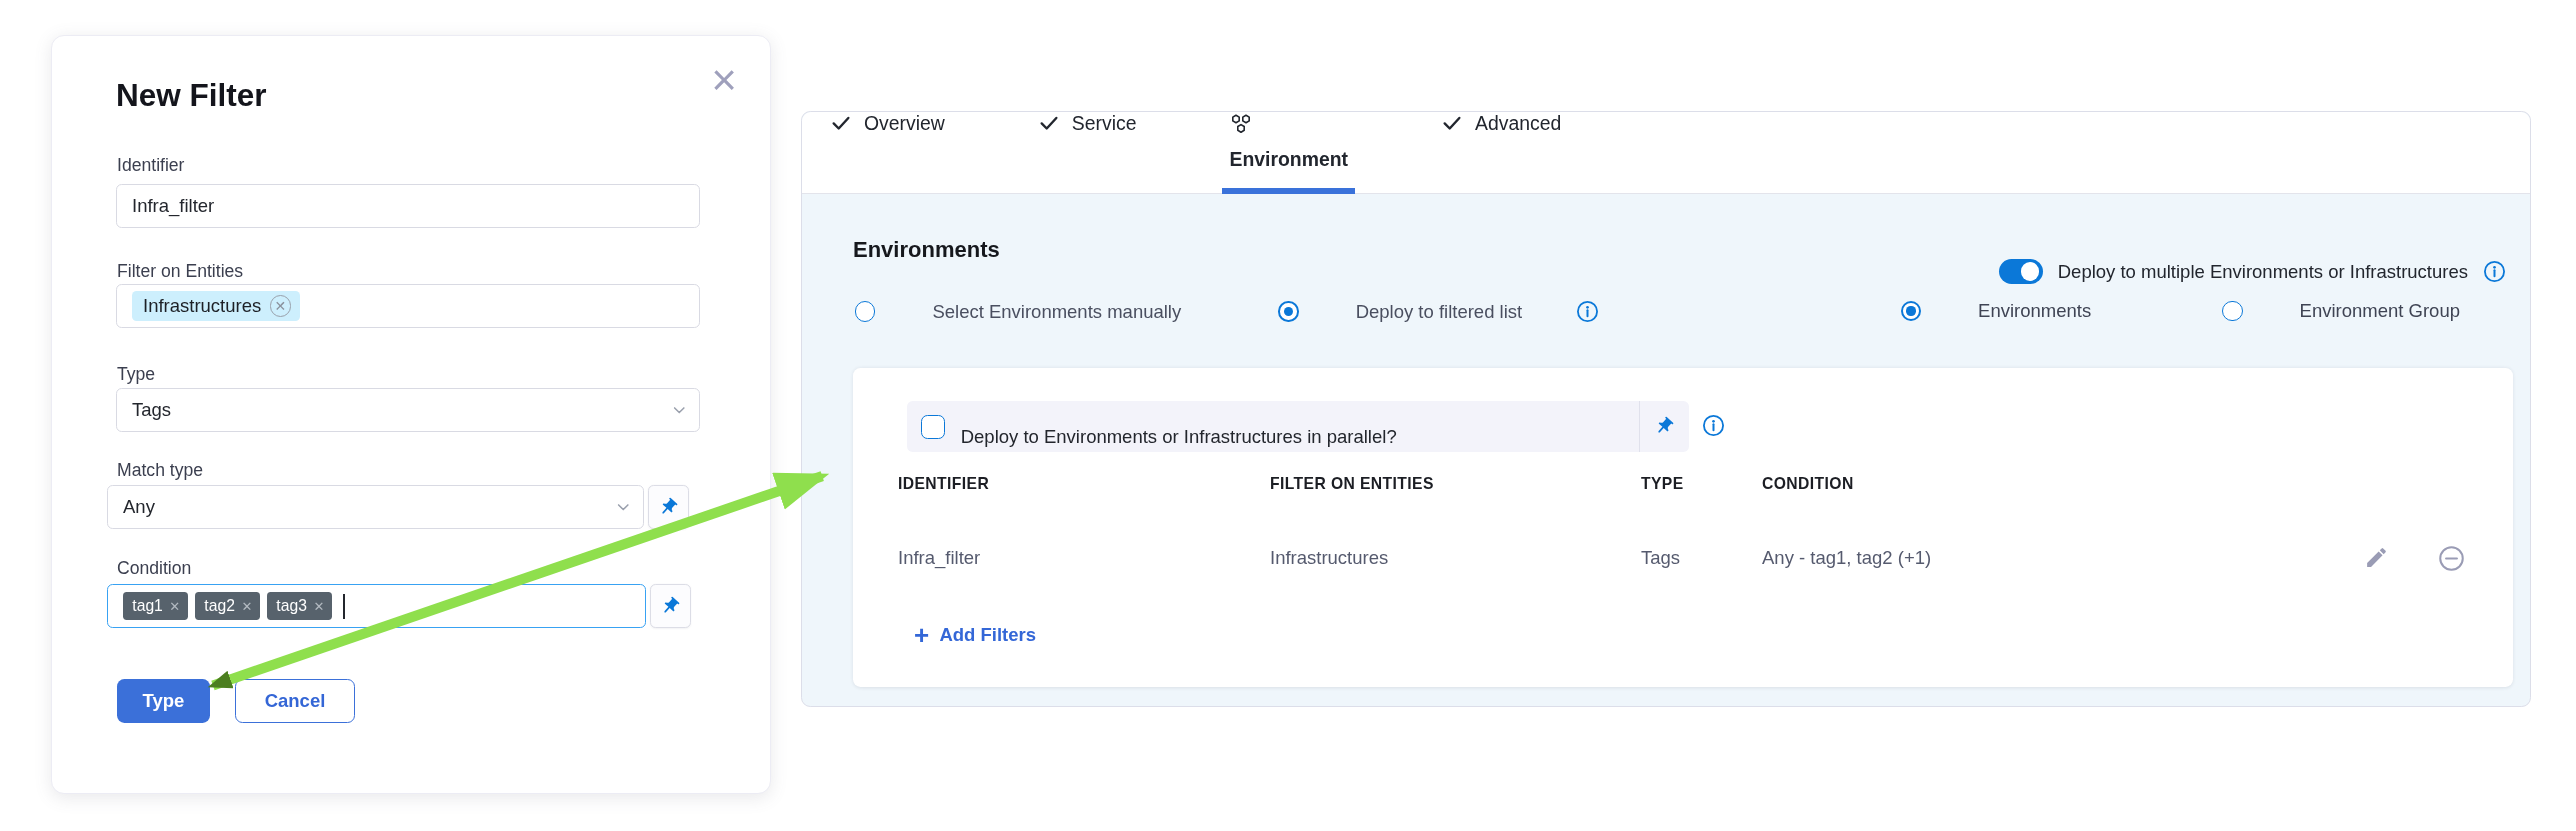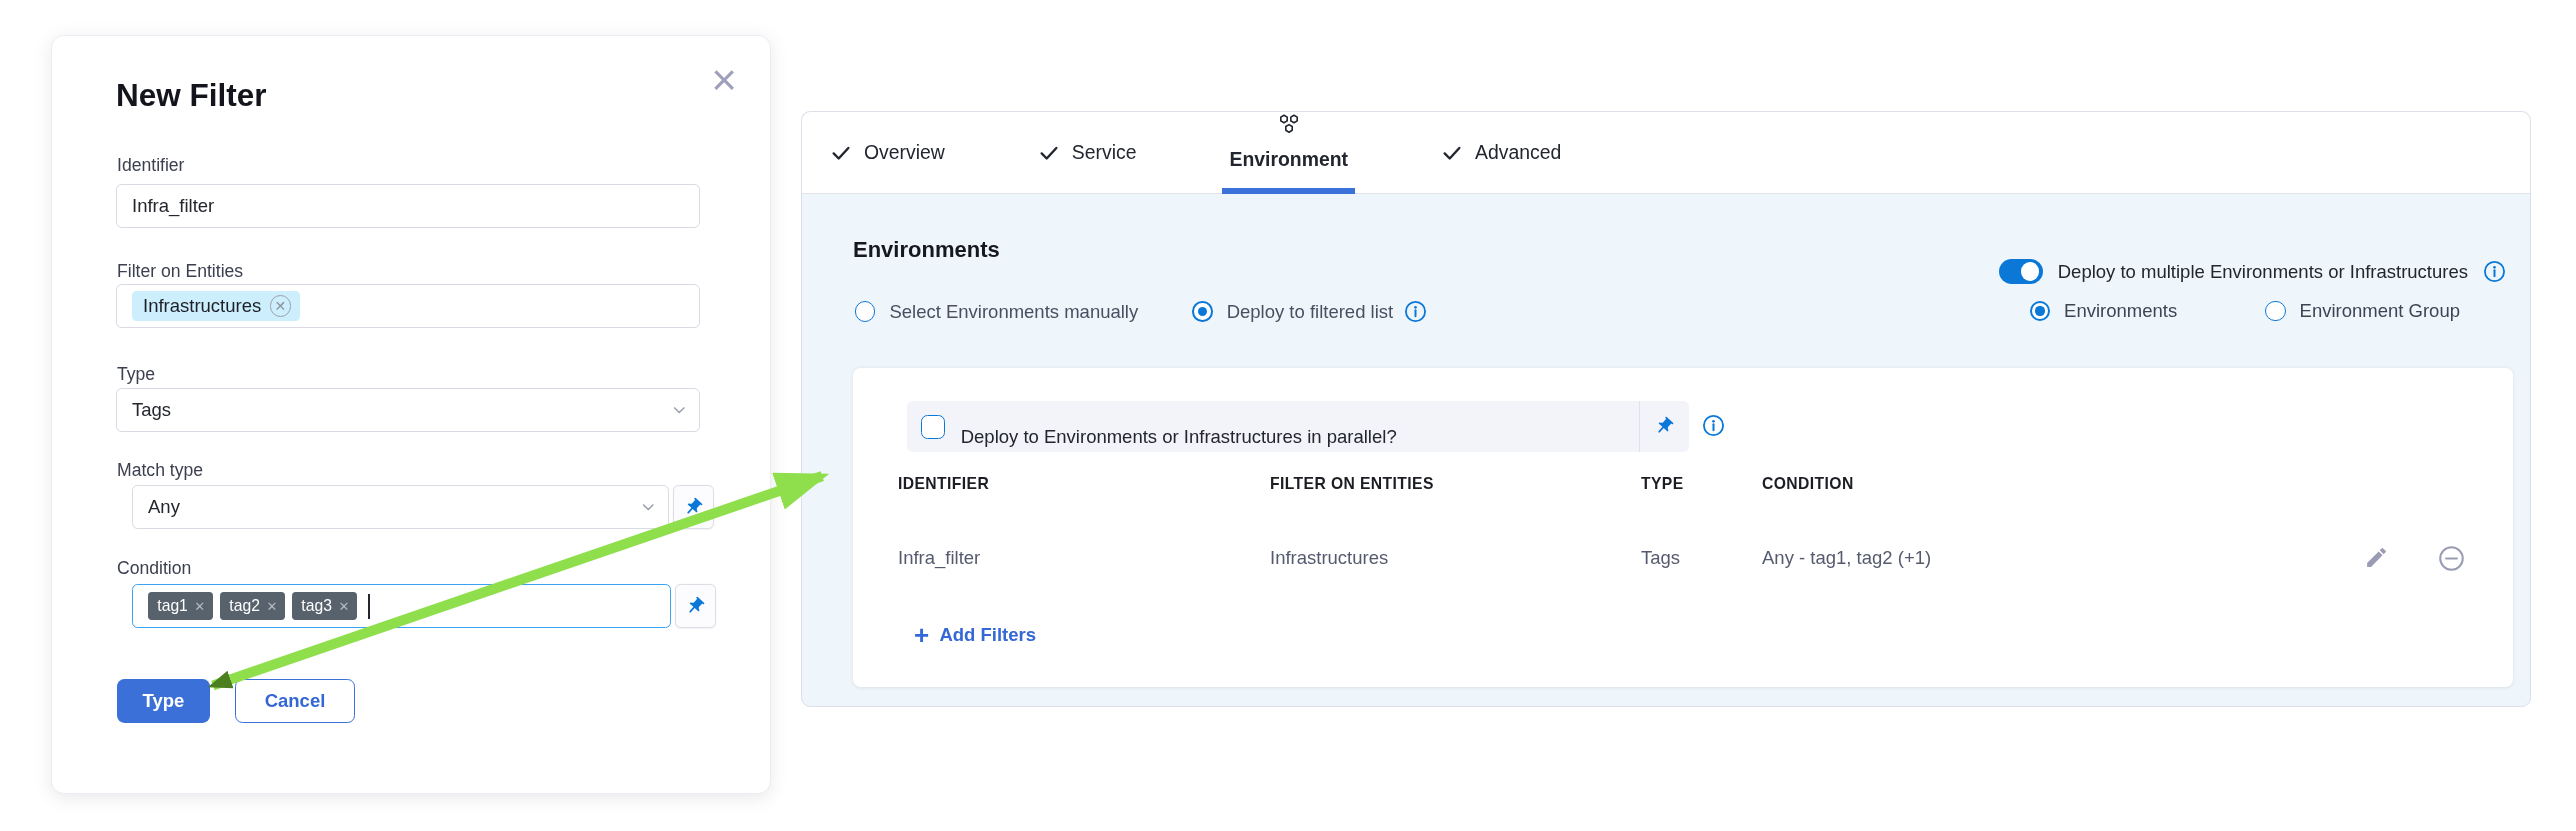--- a/index.html
+++ b/index.html
@@ -14,21 +14,21 @@
                line-height:1;cursor:default;}
   .fld-label{position:absolute;left:65px;font-size:17.6px;color:#3b3f4f;}
   .inp{position:absolute;left:64px;width:584px;height:44px;border:0.9px solid #d9dae3;border-radius:5.6px;
        background:#fff;display:flex;align-items:center;padding-left:15px;box-sizing:border-box;
        font-size:18.5px;color:#23262d;}
   .chip-light{display:inline-flex;align-items:center;gap:8.3px;background:#cdeffd;border-radius:4.6px;
               padding:3.7px 9.3px 3.7px 11px;font-size:18.5px;color:#1d2026;}
   .chip-x{width:19.4px;height:19.4px;border:1.4px solid #99a0aa;border-radius:50%;color:#8a919c;
           display:inline-flex;align-items:center;justify-content:center;font-size:14px;line-height:1;}
   .chev{margin-left:auto;margin-right:11px;display:flex;}
-  .row-flex{position:absolute;left:80px;display:flex;gap:4px;}
+  .row-flex{position:absolute;left:55px;display:flex;gap:4px;}
   .sel-main{width:537px;height:44px;border:0.9px solid #d9dae3;border-radius:5.6px;background:#fff;
             display:flex;align-items:center;padding-left:15px;box-sizing:border-box;font-size:18.5px;}
   .sel-main.focus{border:1.9px solid #38a2f3;width:539px;}
   .pin-box{width:41px;height:44px;border:0.9px solid #dcdde6;border-radius:5.6px;background:#fcfcfe;
            display:flex;align-items:center;justify-content:center;box-sizing:border-box;
            box-shadow:0 0.9px 1.9px rgba(40,41,61,.06);}
   .tag-chip{display:inline-flex;align-items:center;gap:6.5px;background:#57626c;color:#fff;
             border-radius:3.7px;padding:4.6px 7.4px 4.6px 9.3px;font-size:15.7px;}
   .tag-chip .x{color:#b3bac1;font-size:13px;}
   .caret{width:1.9px;height:25px;background:#23262d;margin-left:3.7px;}
@@ -38,33 +38,33 @@
   .btn-cancel{position:absolute;left:183px;top:643px;width:120px;height:44px;border-radius:7.4px;
               background:#fff;border:1.9px solid #3b70d9;color:#3466d6;font-size:18.5px;font-weight:700;
               display:flex;align-items:center;justify-content:center;box-sizing:border-box;}
 
   
   .panel{position:absolute;left:801px;top:111px;width:1730px;height:596px;border:0.9px solid #dcdee9;
          border-radius:9.3px;background:#eff6fb;box-sizing:border-box;}
   .tabbar{position:absolute;left:0;top:0;right:0;height:82px;background:#fff;border-radius:9.3px 9.3px 0 0;
           border-bottom:0.9px solid #e3e4eb;display:flex;align-items:center;padding-left:28px;gap:93px;
           box-sizing:border-box;}
-  .tab{display:flex;align-items:center;gap:12px;font-size:19.4px;font-weight:500;color:#22262e;
+  .tab{display:flex;align-items:flex-start;gap:12px;font-size:19.4px;font-weight:500;color:#22262e;
        height:100%;position:relative;}
   .tab.active{font-weight:600;flex-direction:column;}
   .tab.active::after{content:"";position:absolute;left:-7.4px;right:-7.4px;bottom:-0.9px;height:5.6px;
        background:#3a72da;}
   .content{position:absolute;left:0;top:82px;right:0;bottom:0;}
   .env-heading{position:absolute;left:51px;top:43px;font-size:22px;font-weight:700;color:#16181d;}
   .radio{width:20.4px;height:20.4px;border-radius:50%;border:1.9px solid #0b78d8;background:#fff;
          box-sizing:border-box;flex:none;position:relative;}
   .radio.sel{border-width:2.8px;}
   .radio.sel::after{content:"";position:absolute;left:50%;top:50%;width:9.3px;height:9.3px;margin:-4.6px 0 0 -4.6px;
          border-radius:50%;background:#0b78d8;}
-  .radio-row{position:absolute;display:flex;align-items:center;font-size:18.5px;color:#4a4f60;}
+  .radio-row{position:absolute;display:flex;align-items:center;font-size:18.5px;color:#4a4f60;gap:43px;}
   .radio-row .lbl{margin-left:14px;}
   .toggle{width:44px;height:25px;border-radius:13px;background:#0b78d8;position:relative;flex:none;}
   .toggle::after{content:"";position:absolute;right:3.7px;top:3.2px;width:18.5px;height:18.5px;border-radius:50%;
                  background:#fff;}
   .toggle-row{position:absolute;right:24px;top:65px;display:flex;align-items:center;gap:15px;
               font-size:18.5px;color:#22262e;}
   .card{position:absolute;left:51px;top:174px;width:1660px;height:319px;background:#fff;border-radius:7.4px;
         box-shadow:0 0.9px 3.7px rgba(40,41,61,.10);}
   .parallel-row{position:absolute;left:54px;top:33px;width:782px;height:51px;background:#f3f3fa;
                 border-radius:5.6px;display:flex;align-items:center;padding-left:14px;box-sizing:border-box;}

